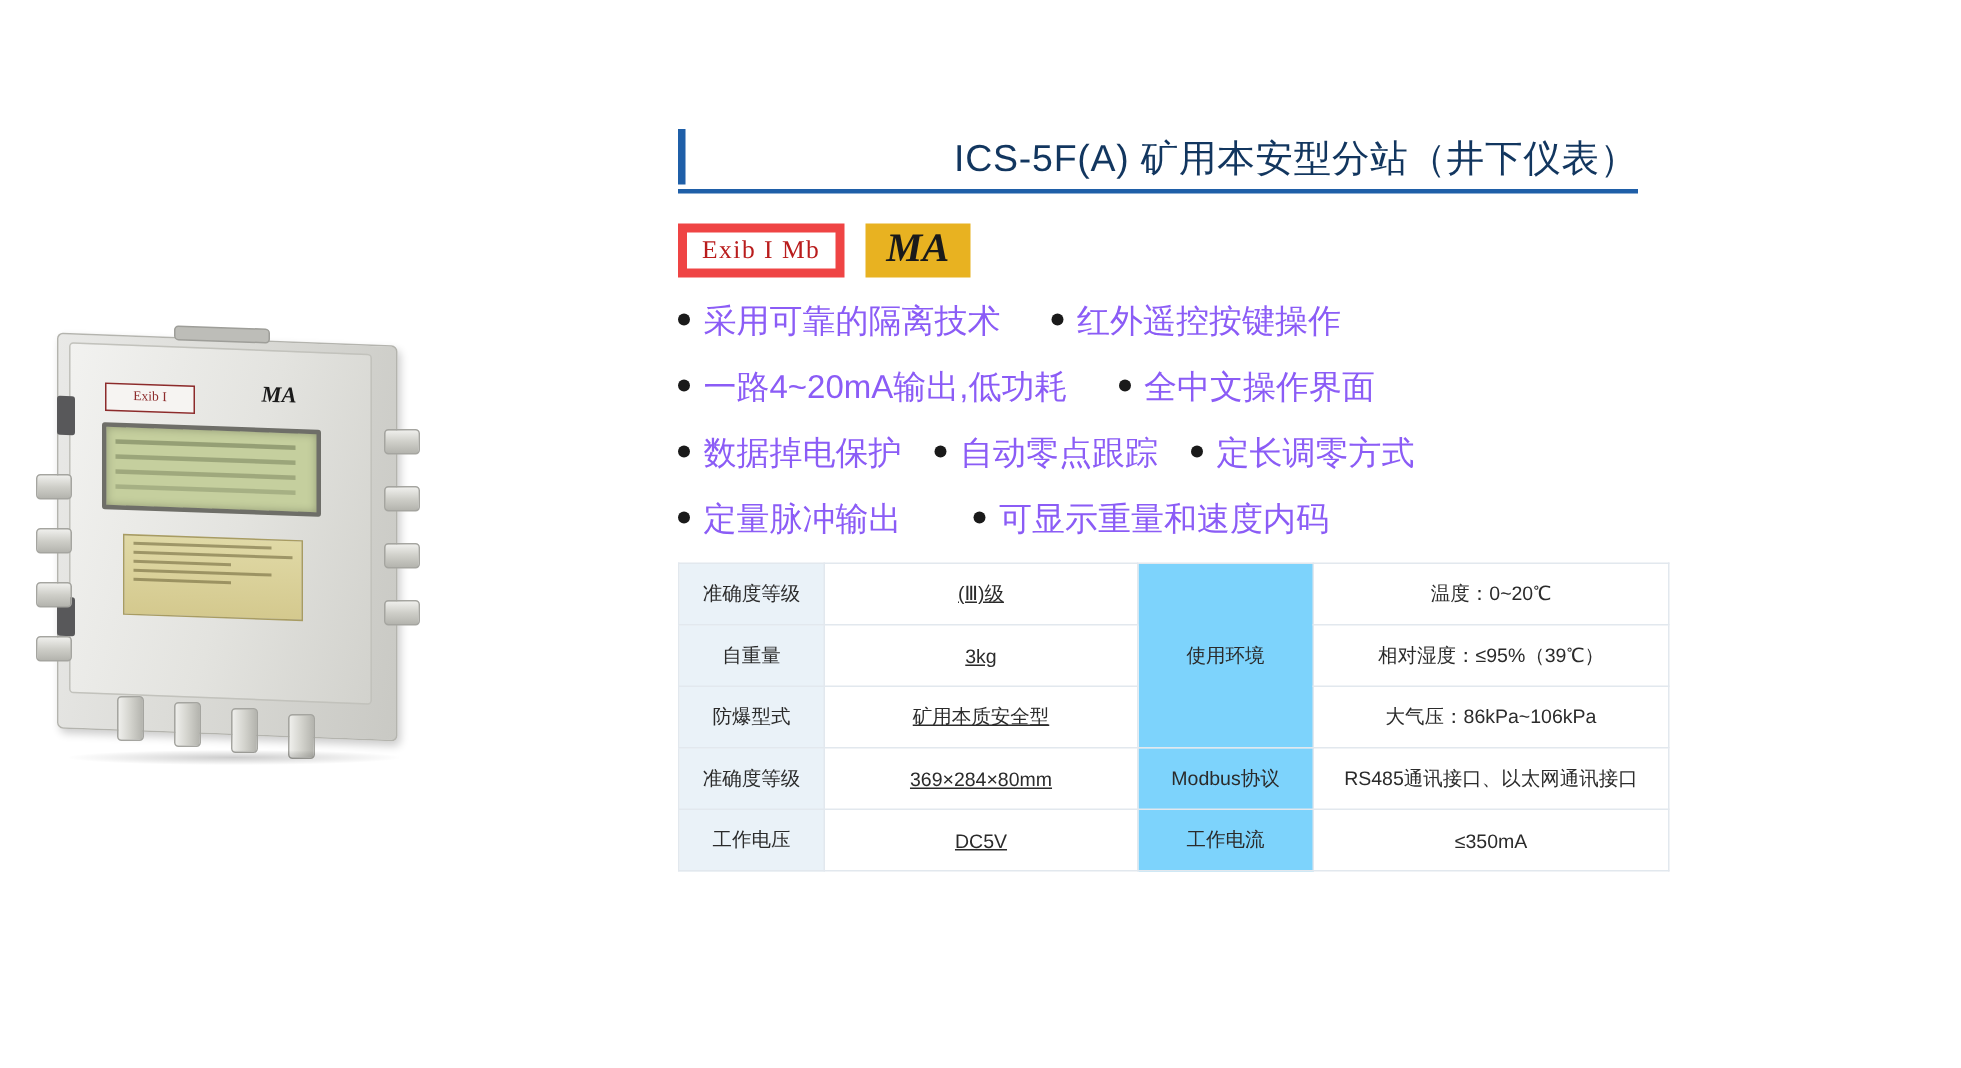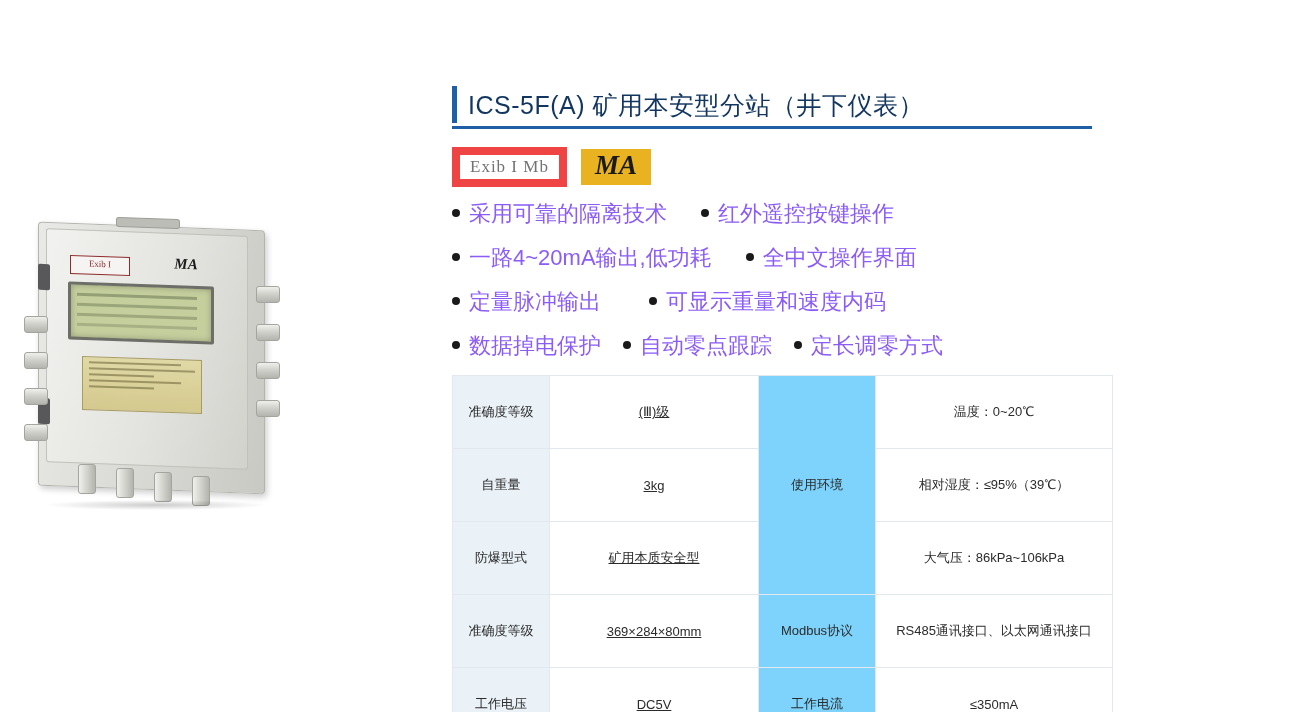--- a/index.html
+++ b/index.html
@@ -172,20 +172,21 @@
     left: 452px;
     top: 84px;
     width: 640px;
   }
   .title-bar {
     position: relative;
     height: 42px;
     border-bottom: 3px solid #1f5fa8;
     display: flex;
     align-items: center;
+    justify-content: flex-end;
   }
   .title-bar .accent {
     position: absolute;
     left: 0;
     top: 2px;
     bottom: 3px;
     width: 5px;
     background: #1f5fa8;
   }
   .title-text {
@@ -197,22 +198,22 @@
   }
 
   .cert-row {
     display: flex;
     align-items: center;
     gap: 14px;
     margin-top: 20px;
     height: 36px;
   }
   .cert-exib {
-    border: 8px solid #ef4444;
-    color: #737373;
+    border: 6px solid #ef4444;
+    color: #b91c1c;
     font-family: "Liberation Serif", serif;
     font-size: 17px;
     padding: 2px 10px;
     letter-spacing: 1px;
     line-height: 1.2;
   }
   .cert-ma {
     background: #e8b221;
     color: #1a1a1a;
     font-family: "Liberation Serif", serif;
@@ -259,21 +260,21 @@
     border-collapse: collapse;
     width: 625px;
     table-layout: fixed;
   }
   .spec-table td {
     border: 1px solid #e2e8ee;
     font-size: 13px;
     color: #2b2b2b;
     text-align: center;
     height: 38px;
-    padding: 17px 4px;
+    padding: 1px 4px;
     background: #ffffff;
   }
   .spec-table td.label {
     background: #eaf2f8;
     width: 88px;
   }
   .spec-table td.value {
     width: 200px;
     text-decoration: underline;
   }
@@ -355,43 +356,43 @@
       <span class="gap-md"></span>
       <span class="feature-item">
         <span class="bullet"></span>
         <span>全中文操作界面</span>
       </span>
     </div>
 
     <div class="feature-line">
       <span class="feature-item">
         <span class="bullet"></span>
+        <span>数据掉电保护</span>
+      </span>
+      <span class="gap-sm"></span>
+      <span class="feature-item">
+        <span class="bullet"></span>
+        <span>自动零点跟踪</span>
+      </span>
+      <span class="gap-sm"></span>
+      <span class="feature-item">
+        <span class="bullet"></span>
+        <span>定长调零方式</span>
+      </span>
+    </div>
+
+    <div class="feature-line">
+      <span class="feature-item">
+        <span class="bullet"></span>
         <span>定量脉冲输出</span>
       </span>
       <span class="gap-lg"></span>
       <span class="feature-item">
         <span class="bullet"></span>
         <span>可显示重量和速度内码</span>
-      </span>
-    </div>
-
-    <div class="feature-line">
-      <span class="feature-item">
-        <span class="bullet"></span>
-        <span>数据掉电保护</span>
-      </span>
-      <span class="gap-sm"></span>
-      <span class="feature-item">
-        <span class="bullet"></span>
-        <span>自动零点跟踪</span>
-      </span>
-      <span class="gap-sm"></span>
-      <span class="feature-item">
-        <span class="bullet"></span>
-        <span>定长调零方式</span>
       </span>
     </div>
 
   </div>
 
   <table class="spec-table">
     <tbody>
       <tr>
         <td class="label">准确度等级</td>
         <td class="value">(Ⅲ)级</td>

